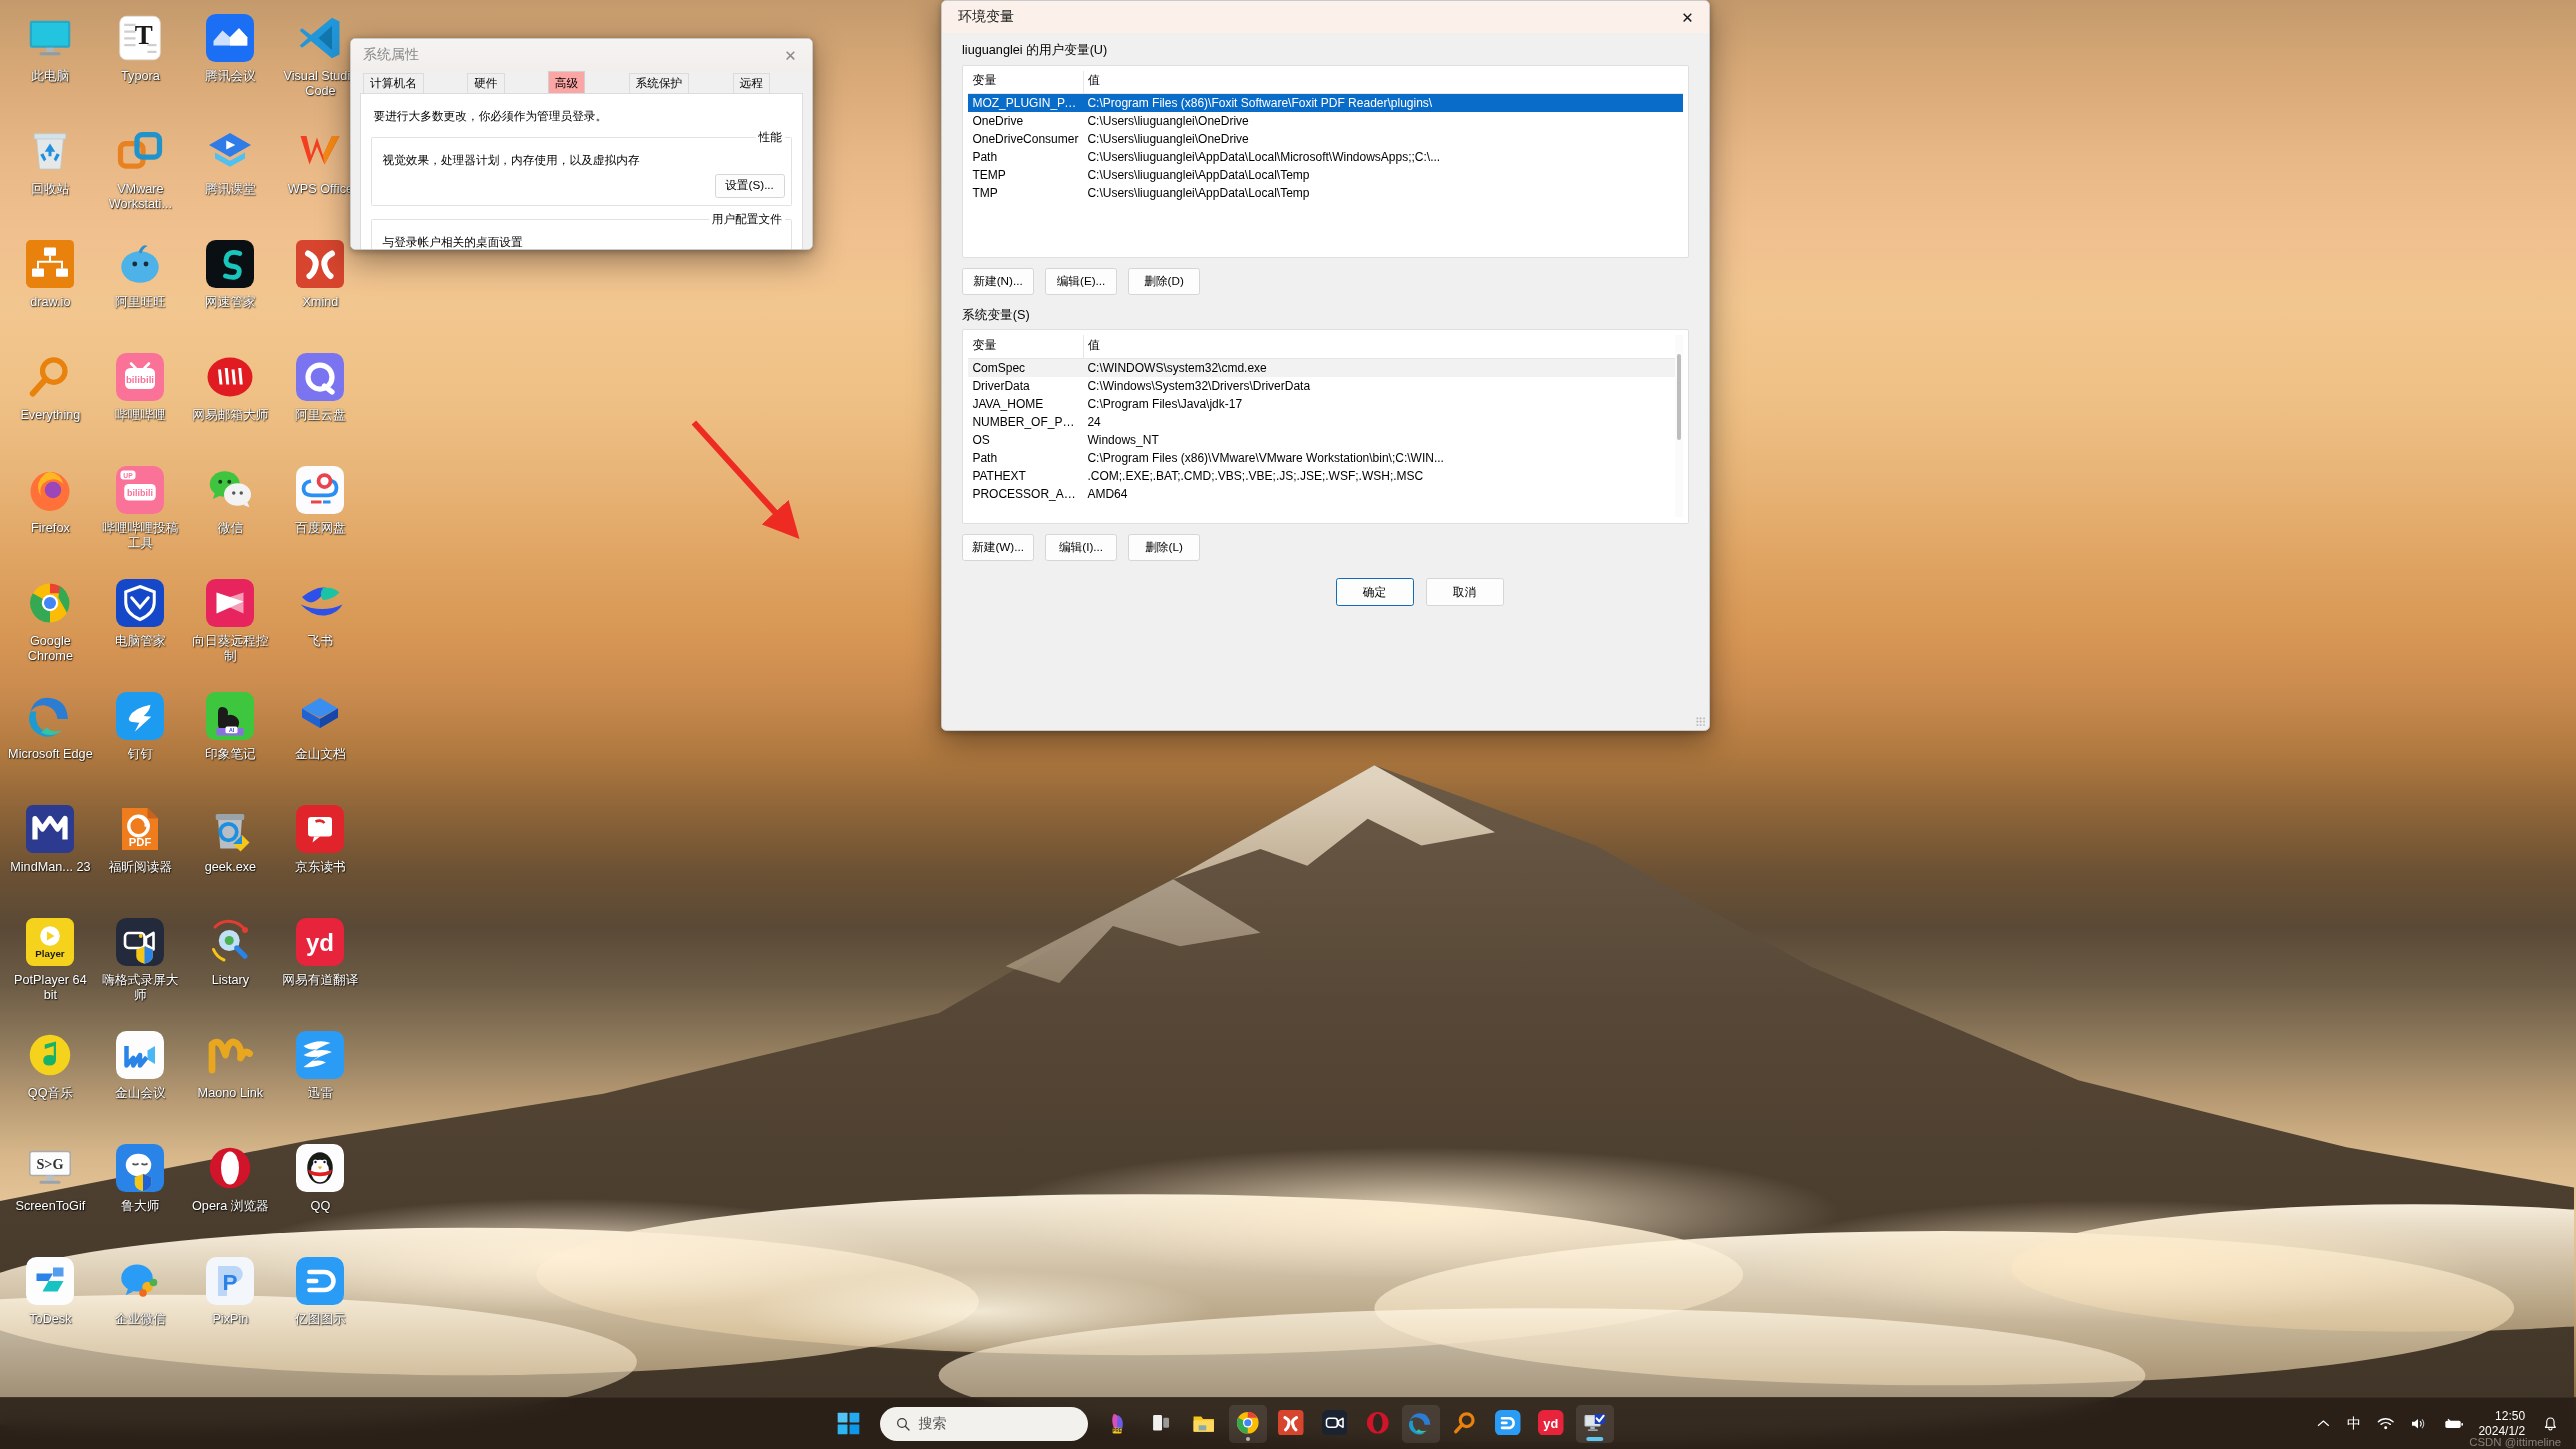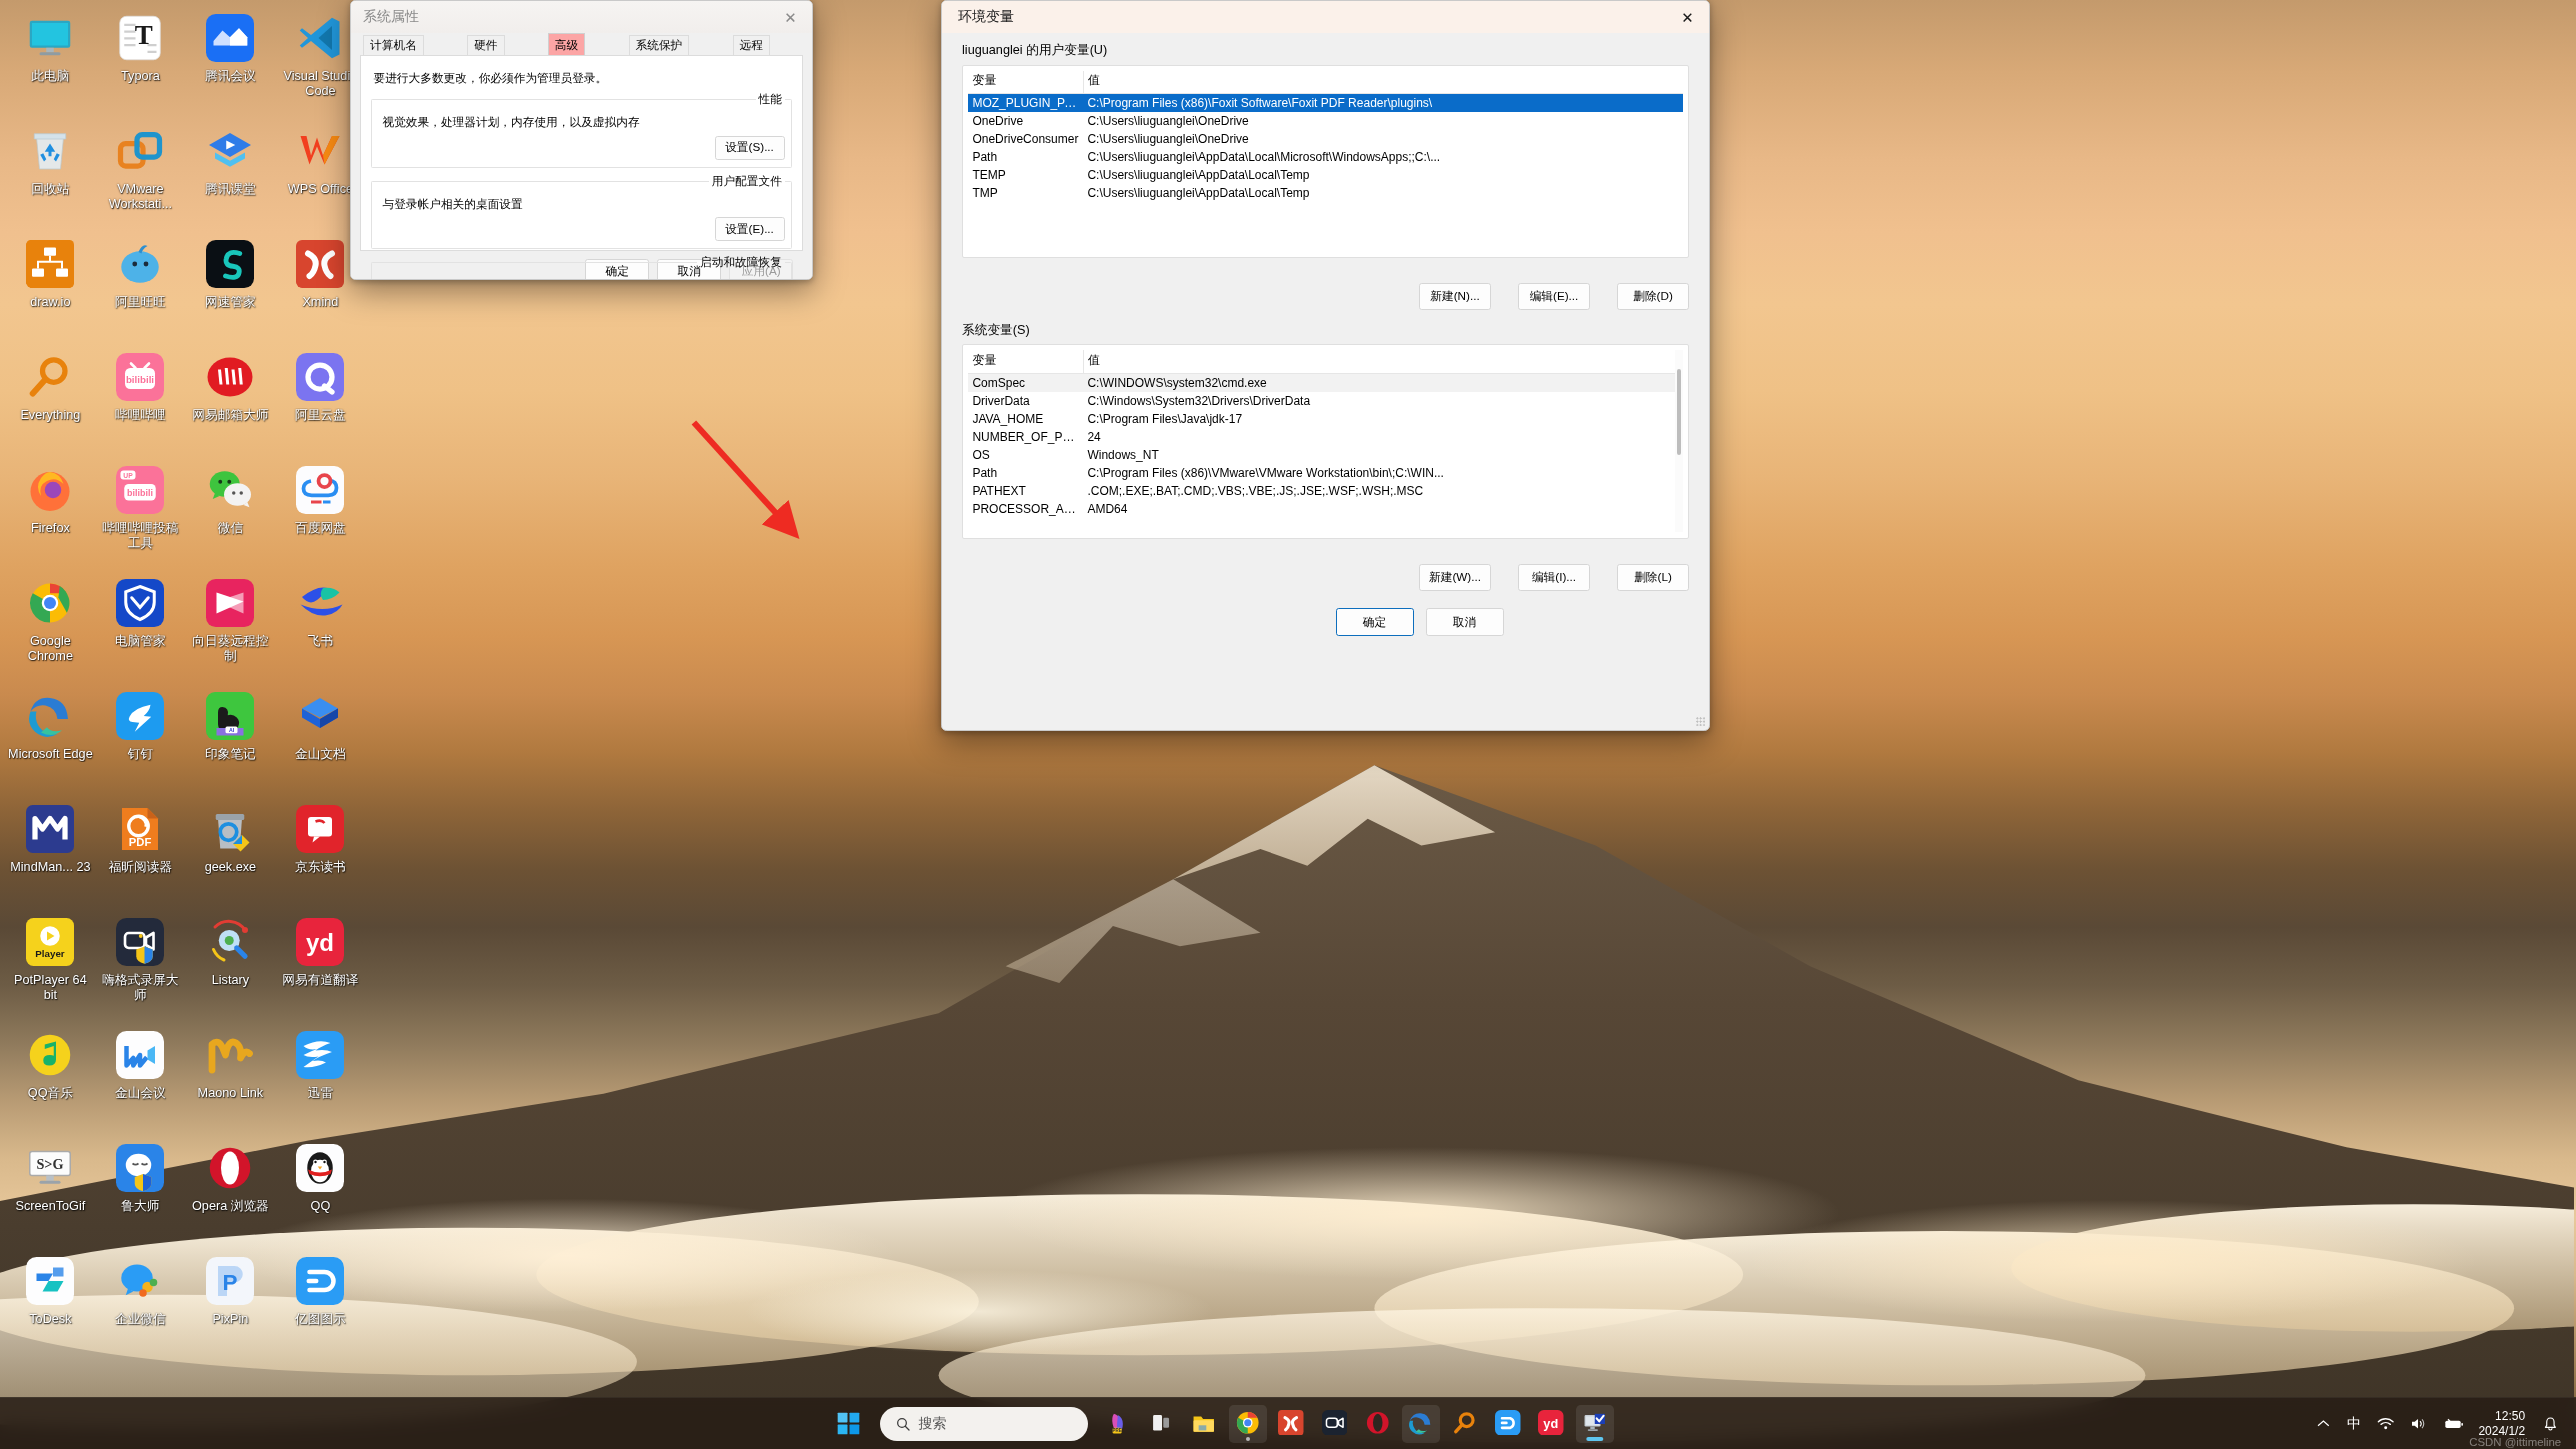--- a/index.html
+++ b/index.html
@@ -115,21 +115,21 @@
     width: 43px; height: 32px;
     display: flex; align-items: center; justify-content: center;
     font-size: 14.8px;
     cursor: default;
   }
 
   
   #sysprops {
     left: 350px; top: 0px; width: 463px; height: 268px;
   }
-  #sysprops { height: 280px; }
+  #sysprops { height: 212px; margin-top: 38px; }
   #sysprops .titlebar { background: linear-gradient(180deg,#f6f4f2,#f1eeec); color: #8a8a8a; }
   #sysprops .body { padding: 0 9.4px 0 9.4px; background:#f0f0f0; }
 
   .tabstrip {
     display: flex; align-items: flex-end;
     height: 23px;
     border-bottom: 0.7px solid #dcdcdc;
     padding-left: 2.7px;
     gap: 44px;
   }
@@ -224,21 +224,21 @@
   .env-table tbody tr.hovered { background: #f2f2f2; }
   .env-listwrap { position: relative; }
   .env-scroll {
     position: absolute; right: 0; top: 0; bottom: 0; width: 7.4px;
     background: #fbfbfb;
   }
   .env-scroll .thumb {
     position: absolute; left: 1.3px; width: 4.7px; border-radius: 2.7px;
     background: #bdbdbd;
   }
-  .env-btnrow { display: flex; justify-content: flex-end; gap: 27px; margin-top: 25px; }
+  .env-btnrow { display: flex; gap: 11px; margin-top: 10px; }
   .env-btnrow .wbtn { min-width: 72px; height: 27px; }
   #envdlg-footer {
     display: flex; justify-content: center; gap: 12px;
     margin-top: 17.4px;
     padding-left: 188px;
   }
   #envdlg-footer .wbtn { min-width: 78px; height: 28px; }
   #resize-grip {
     position: absolute; right: 4px; bottom: 4px; width: 9.4px; height: 9.4px;
     background-image:

